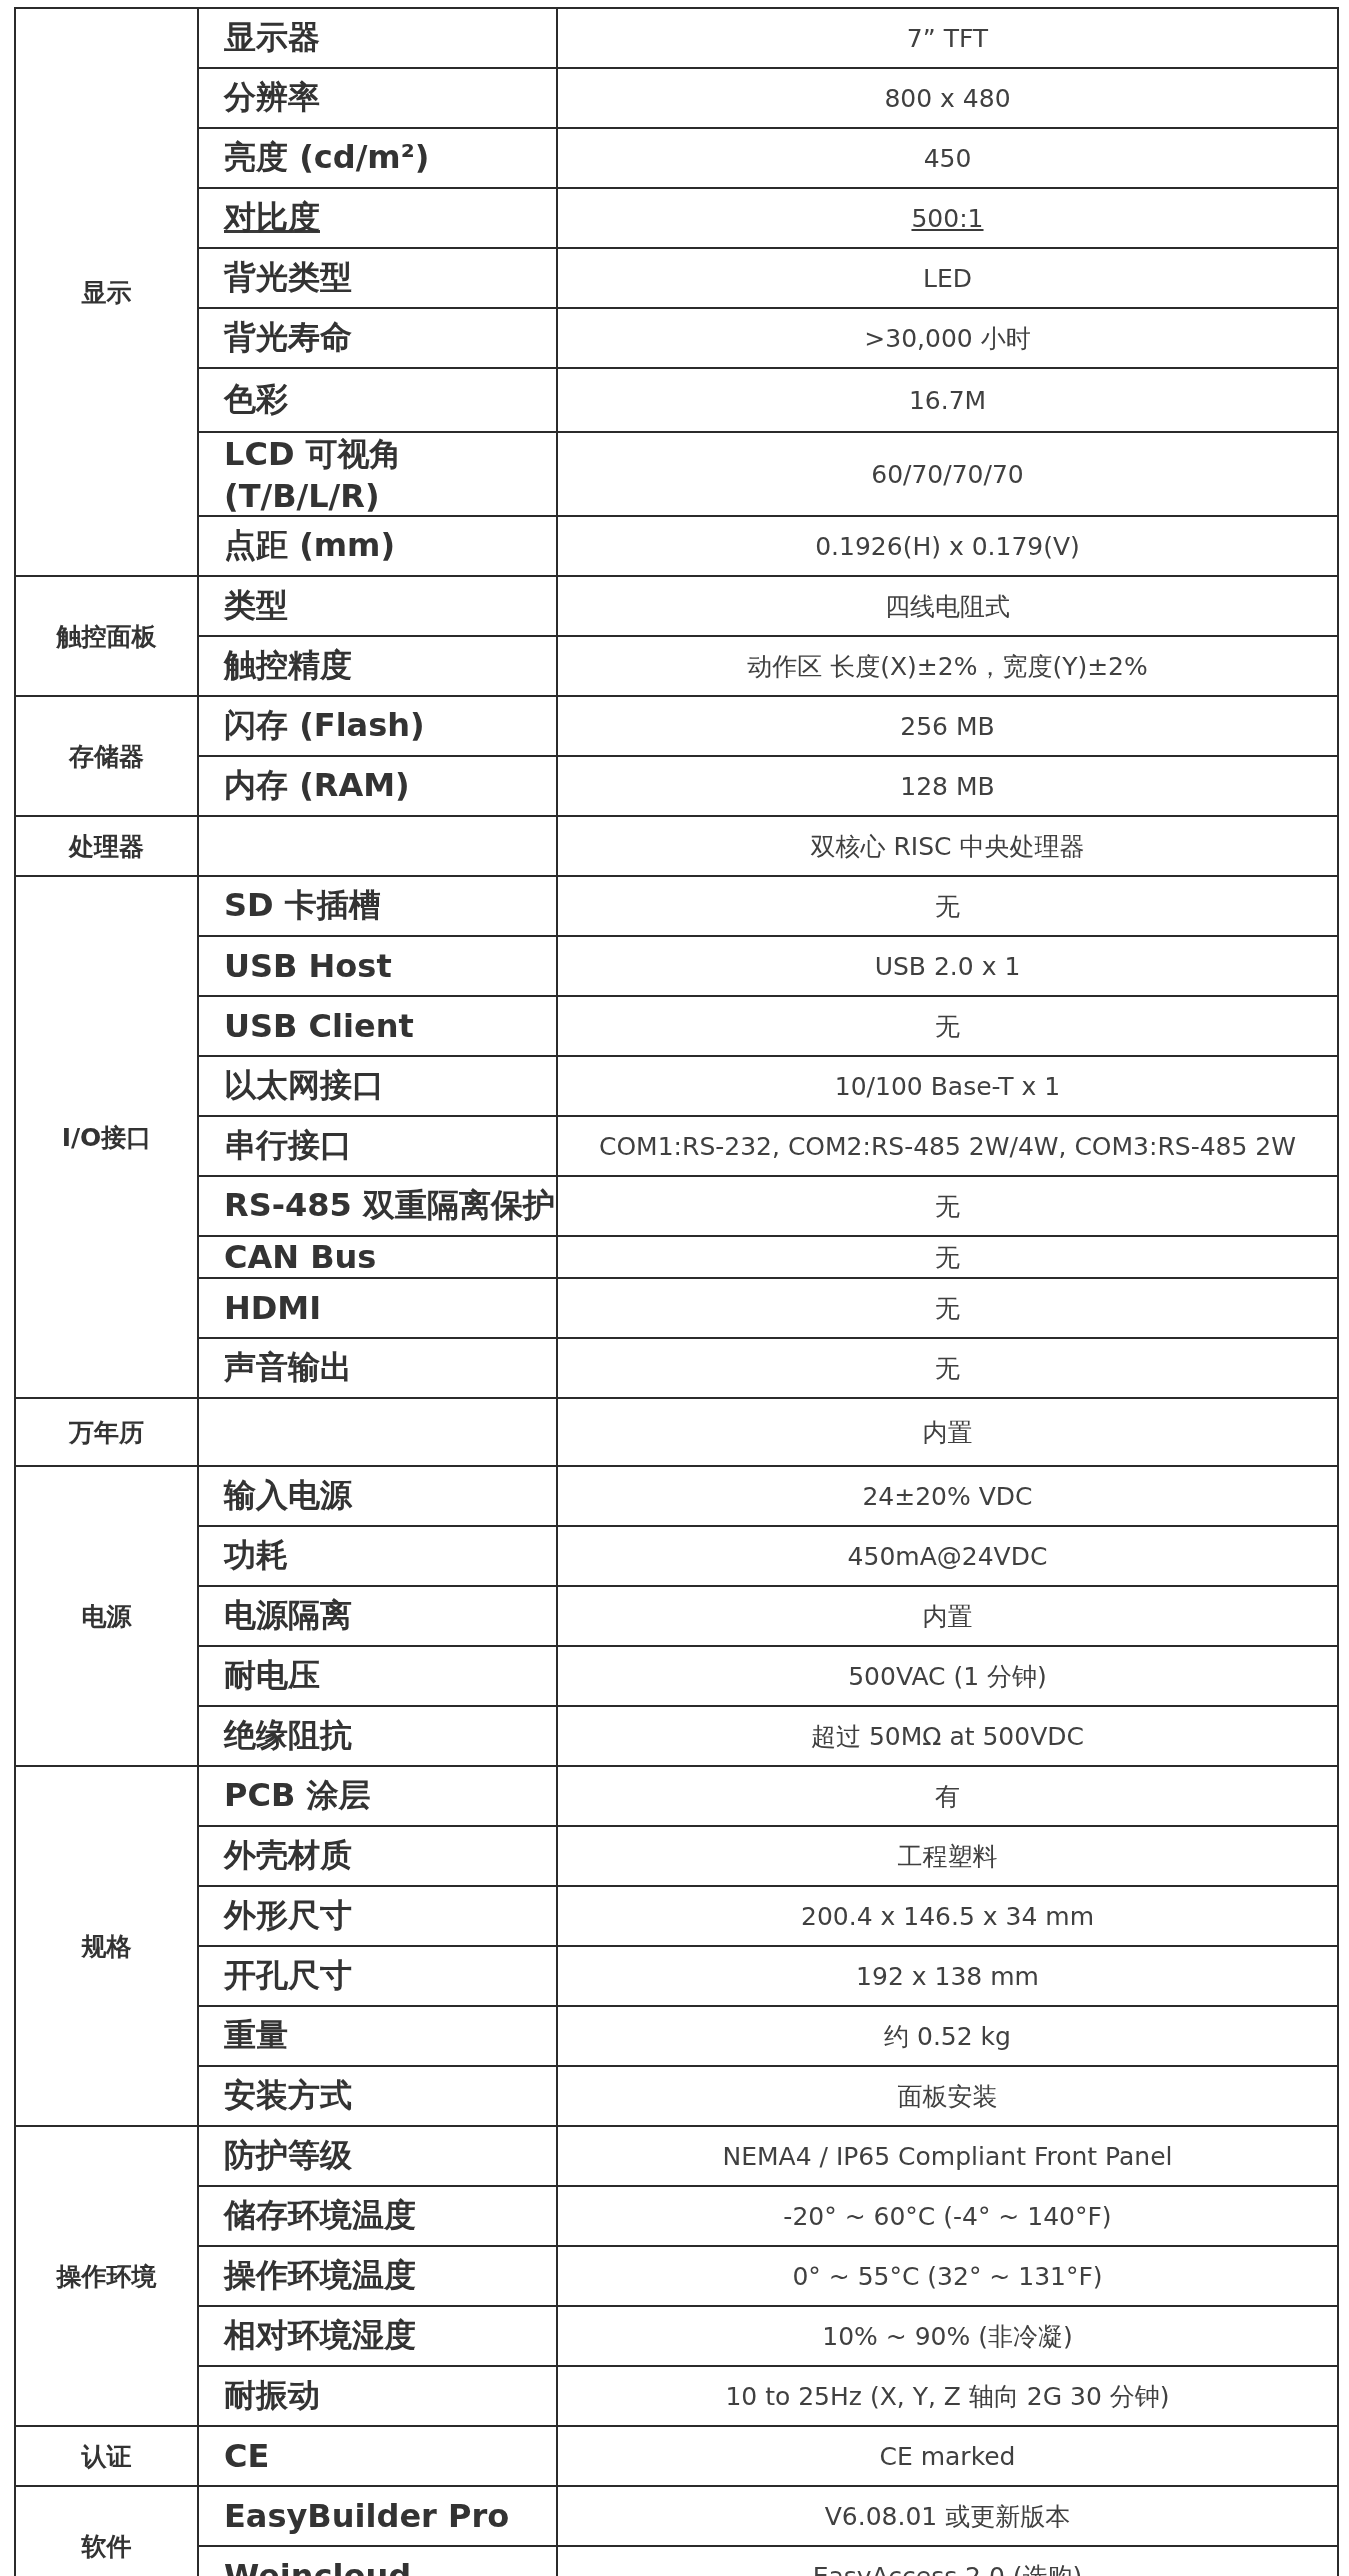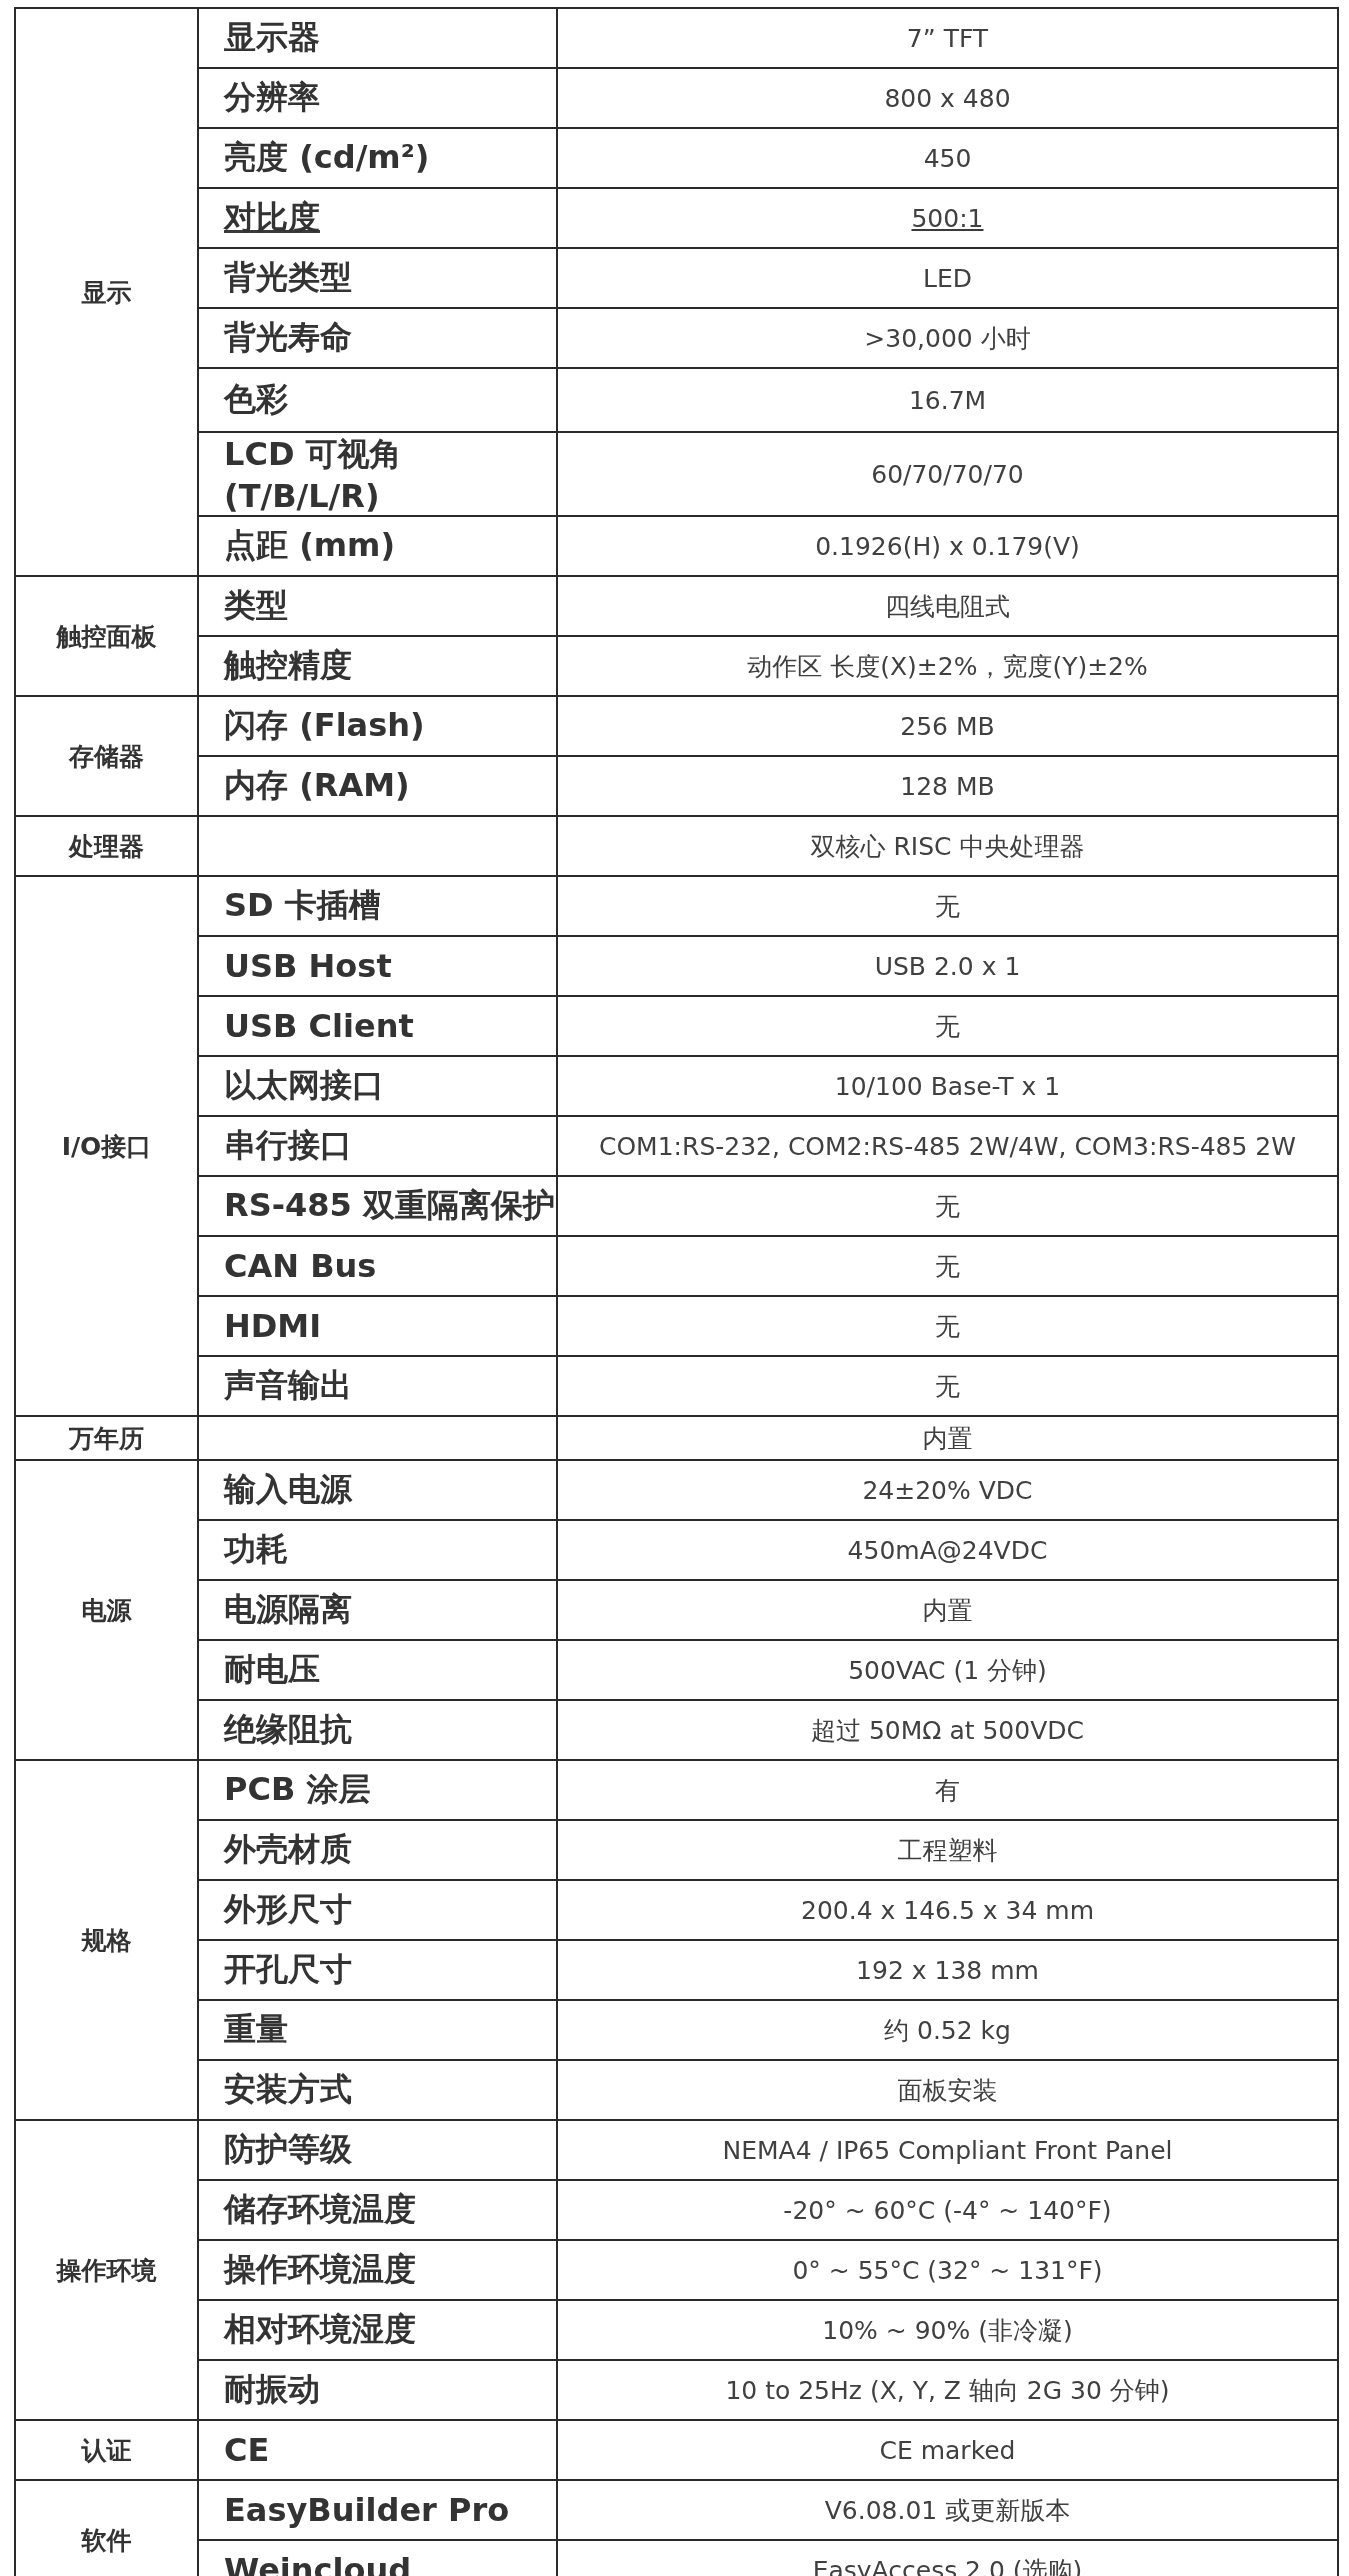--- a/index.html
+++ b/index.html
@@ -95,33 +95,33 @@
         <td class="val">10/100 Base-T x 1</td>
       </tr>
       <tr style="height: 60px;">
         <td class="lbl">串行接口</td>
         <td class="val">COM1:RS-232, COM2:RS-485 2W/4W, COM3:RS-485 2W</td>
       </tr>
       <tr style="height: 60px;">
         <td class="lbl">RS-485 双重隔离保护</td>
         <td class="val">无</td>
       </tr>
-      <tr style="height: 60px; margin-top: 35px;">
+      <tr style="height: 42px; margin-top: 35px;">
         <td class="lbl">CAN Bus</td>
         <td class="val">无</td>
       </tr>
       <tr style="height: 60px;">
         <td class="lbl">HDMI</td>
         <td class="val">无</td>
       </tr>
       <tr style="height: 60px;">
         <td class="lbl">声音输出</td>
         <td class="val">无</td>
       </tr>
-      <tr style="height: 44px;">
+      <tr style="height: 68px;">
         <td class="grp" rowspan="1">万年历</td>
         <td class="lbl"></td>
         <td class="val">内置</td>
       </tr>
       <tr style="height: 60px;">
         <td class="grp" rowspan="5">电源</td>
         <td class="lbl">输入电源</td>
         <td class="val">24±20% VDC</td>
       </tr>
       <tr style="height: 60px;">

